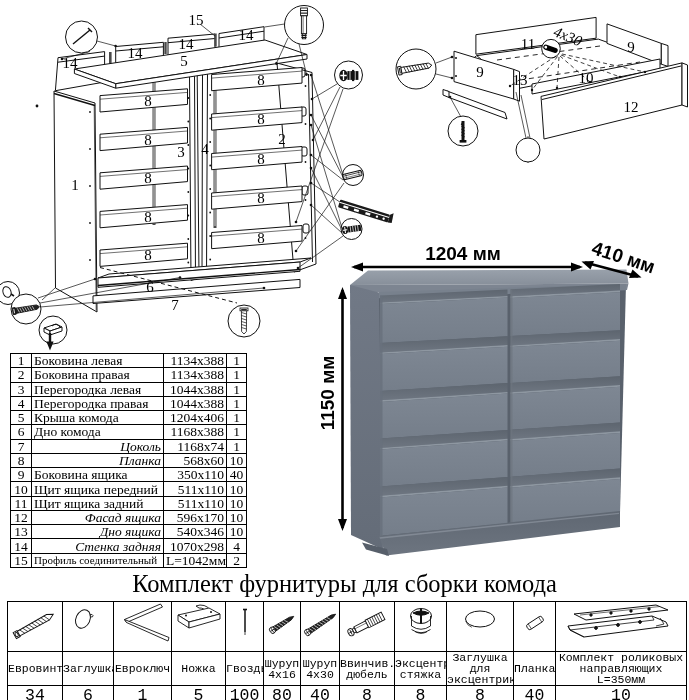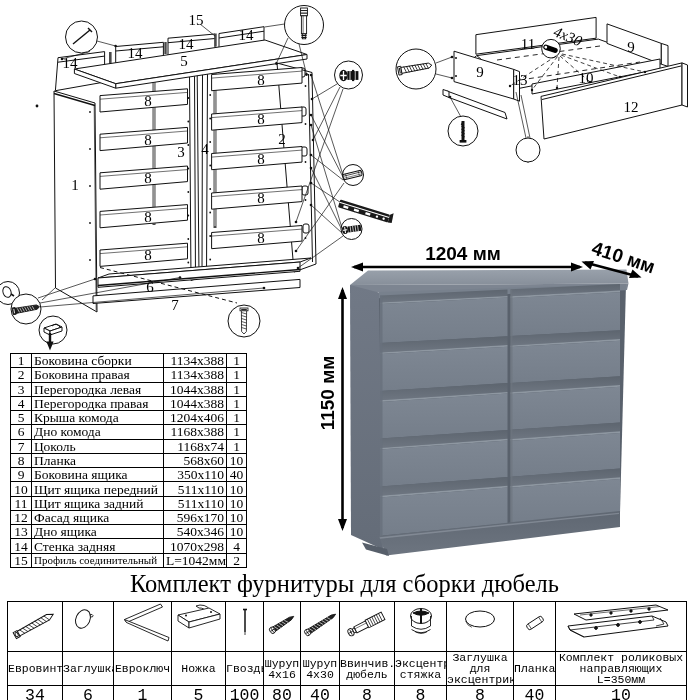--- a/index.html
+++ b/index.html
@@ -9,21 +9,21 @@
   table{border-collapse:collapse;}
   
   #parts{position:absolute;left:10px;top:353px;width:236px;height:215px;
          font-family:"Liberation Serif",serif;font-size:13.5px;color:#000;
          table-layout:fixed;}
   #parts td{border:1px solid #000;padding:0 2px;height:12.7px;line-height:13px;
             white-space:nowrap;overflow:hidden;}
   #parts td.n{text-align:center;padding:0;}
   #parts td.s{text-align:right;}
   #parts td.q{text-align:center;padding:0;}
-  #parts td.c{text-align:left;}
+  #parts td.c{text-align:right;font-style:italic;}
   
   #ftitle{position:absolute;left:0;top:570px;width:689px;text-align:center;
           font-family:"Liberation Serif",serif;font-size:24.5px;color:#000;}
   
   #hw{position:absolute;left:7px;top:601px;width:679px;height:92px;
       font-family:Liberation Mono, monospace;color:#000;table-layout:fixed;}
   #hw td{border:1px solid #000;text-align:center;padding:0;overflow:hidden;}
   #hw tr.icons td{height:43px;}
   #hw tr.names td{height:22px;font-size:11.5px;line-height:11px;}
   #hw tr.nums td{height:19px;font-size:16.5px;}
@@ -517,21 +517,21 @@
 <table id="parts">
   <colgroup>
         <col style="width:21px">
         <col style="width:132px">
         <col style="width:63px">
         <col style="width:20px">
       </colgroup>
   <tbody>
         <tr>
           <td class="n">1</td>
-          <td>Боковина сборки</td>
+          <td>Боковина левая</td>
           <td class="s">1134x388</td>
           <td class="q">1</td>
         </tr>
   <tr>
           <td class="n">2</td>
           <td>Боковина правая</td>
           <td class="s">1134x388</td>
           <td class="q">1</td>
         </tr>
   <tr>
@@ -608,21 +608,21 @@
         </tr>
   <tr>
           <td class="n">15</td>
           <td style="font-size:11px">Профиль соединительный</td>
           <td class="s">L=1042мм</td>
           <td class="q">2</td>
         </tr>
 </tbody>
     </table>
 
-<div id="ftitle">Комплект фурнитуры для сборки дюбель</div>
+<div id="ftitle">Комплект фурнитуры для сборки комода</div>
 
 <table id="hw">
   <colgroup>
     <col style="width:55px">
         <col style="width:51px">
         <col style="width:58px">
         <col style="width:54px">
     <col style="width:38px">
         <col style="width:37px">
         <col style="width:39px">

